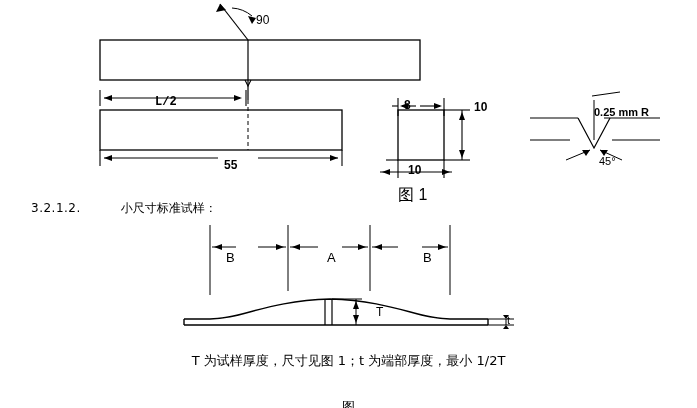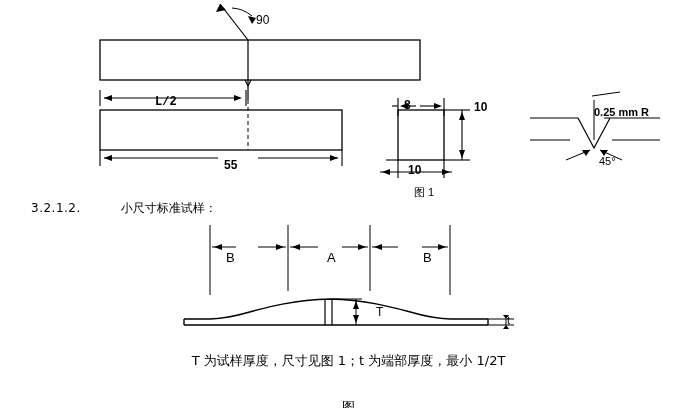--- a/index.html
+++ b/index.html
@@ -77,23 +77,23 @@
   }
   .lbl-45 {
     left: 585px;
     top: 155px;
     font-size: 11px;
     font-weight: normal;
     margin-left: 14px;
   }
   .fig1-caption {
     position: absolute;
-    left: 414px;
+    left: 398px;
     top: 185px;
-    font-size: 11px;
+    font-size: 16px;
     font-family: Liberation Sans, sans-serif;
   }
 
   
   .section-line {
     position: absolute;
     left: 31px;
     top: 200px;
     font-size: 12px;
     font-family: "DejaVu Sans", sans-serif;

